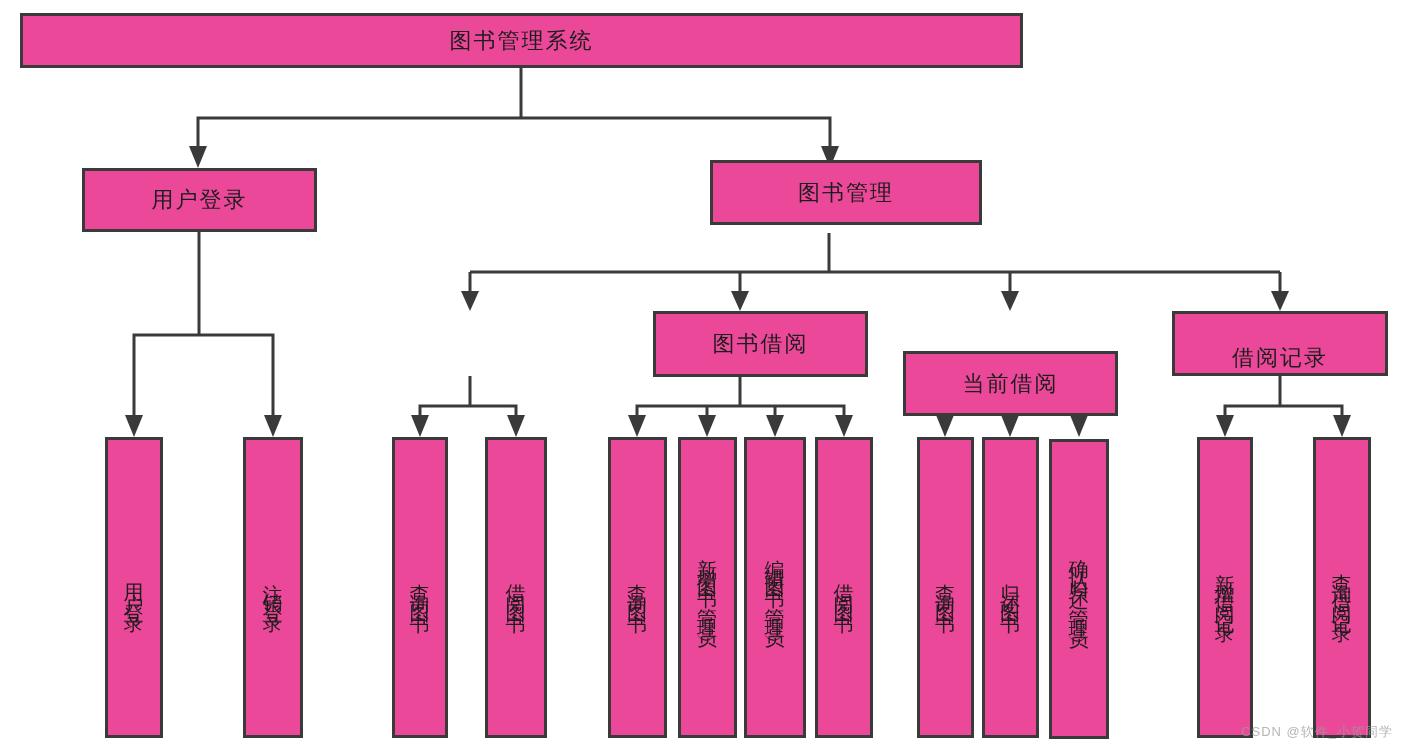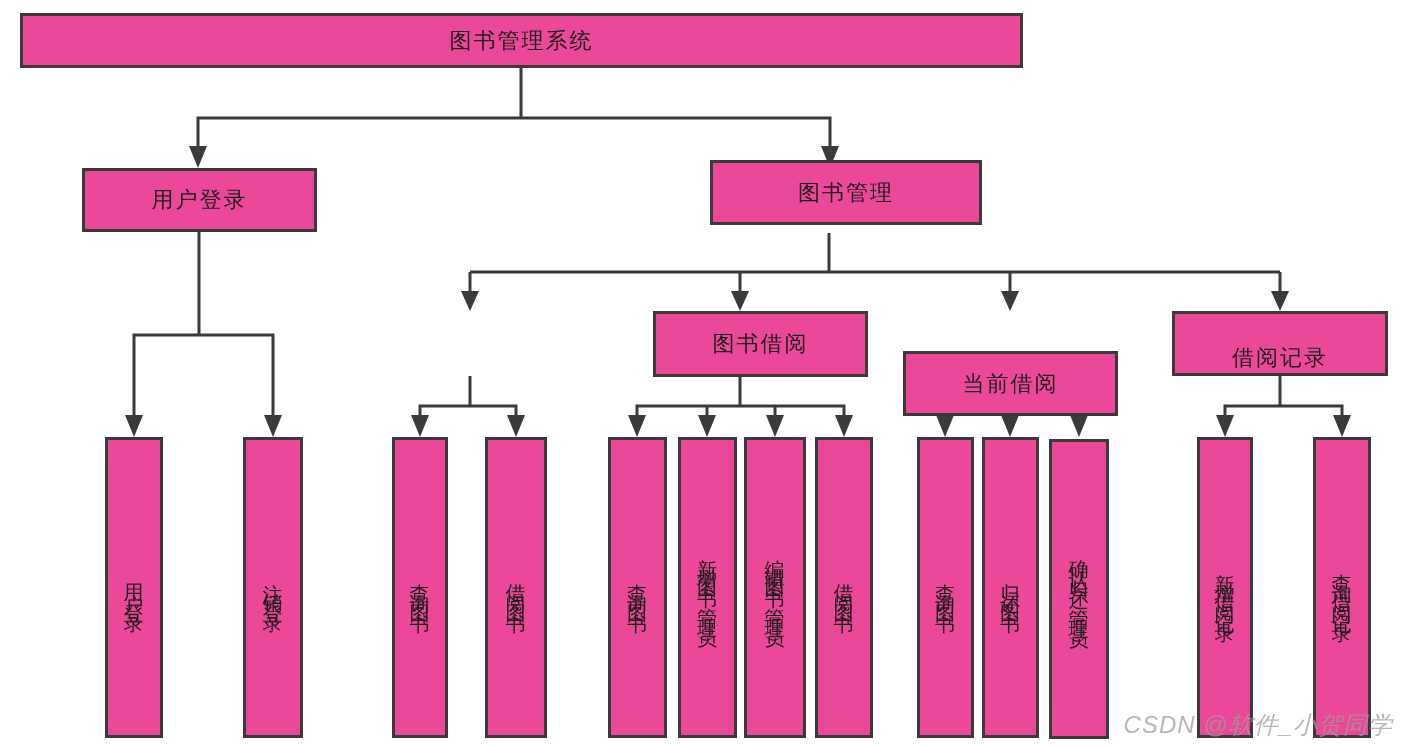--- a/index.html
+++ b/index.html
@@ -15,21 +15,21 @@
     border:3px solid #3a3a3a;display:flex;align-items:center;justify-content:center;
     z-index:2;color:#1c1c1c;
   }
   .hlabel{font-size:22px;letter-spacing:2px;white-space:nowrap;}
   .vlabel{
     writing-mode:vertical-rl;text-orientation:mixed;
     font-size:20px;line-height:1;letter-spacing:10px;white-space:nowrap;
   }
   .watermark{
     position:absolute;right:12px;bottom:6px;z-index:3;
-    font-size:24px;color:rgba(156,156,156,0.75);letter-spacing:1px;white-space:nowrap;font-style:italic;
+    font-size:13px;color:rgba(156,156,156,0.75);letter-spacing:1px;white-space:nowrap;
   }
 </style>
 </head>
 <body>
 
 <div id="stage">
 
   <svg class="wires" width="1405" height="747" viewBox="0 0 1405 747">
     <g stroke="#3a3a3a" stroke-width="3" fill="none">
 

